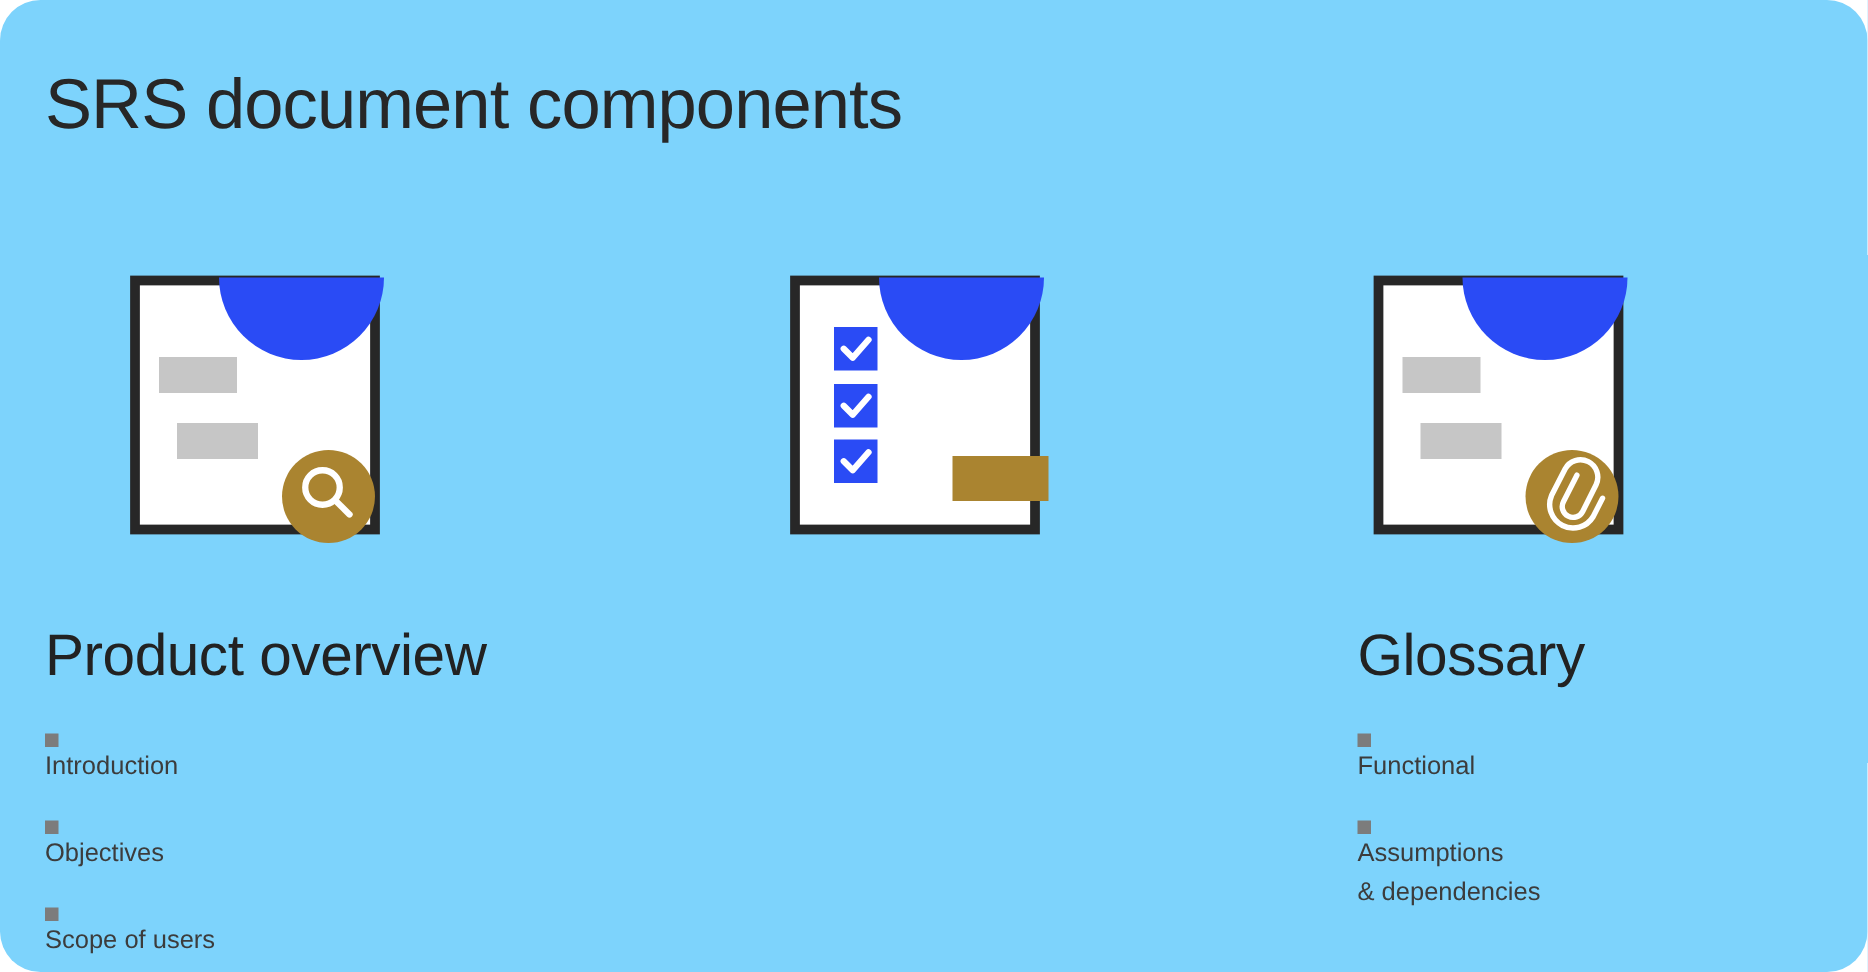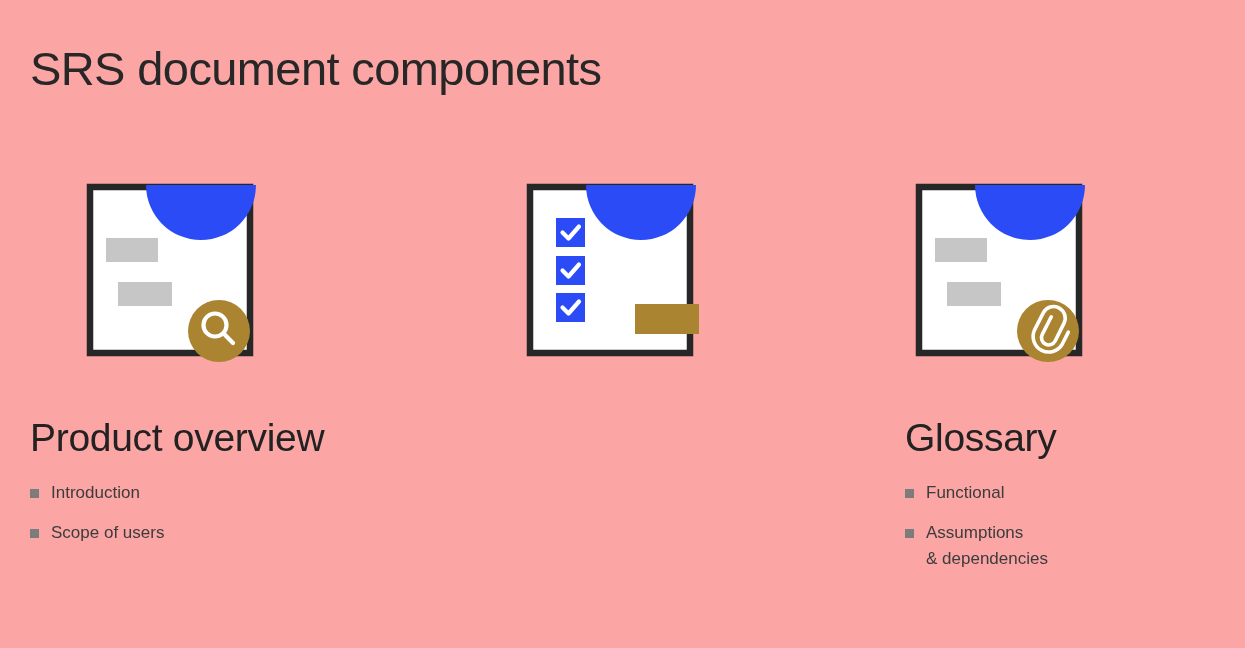--- a/index.html
+++ b/index.html
@@ -13,21 +13,22 @@
     position: relative;
     overflow: hidden;
     font-family: "Liberation Sans", "DejaVu Sans", sans-serif;
     -webkit-font-smoothing: antialiased;
   }
 
   .slide {
     position: relative;
     width: 1245px;
     height: 648px;
-    background: #fca5a5;
+    background: #7dd3fc;
+    border-radius: 27px;
   }
 
   
   .slide-title {
     position: absolute;
     left: 30px;
     top: 40px;
     font-size: 47px;
     line-height: 58px;
     font-weight: 400;
@@ -85,20 +86,21 @@
     padding: 0;
     list-style: none;
   }
   .bullet-item {
     display: flex;
     align-items: flex-start;
     margin-bottom: 14px;
     font-size: 17px;
     line-height: 26px;
     color: #3c3c3c;
+    flex-direction: column;
   }
   .bullet-mark {
     flex: 0 0 auto;
     width: 9px;
     height: 9px;
     background: #7c7c7c;
     margin-top: 9px;
     margin-right: 12px;
   }
   .bullet-text {
@@ -137,20 +139,24 @@
 
       <div class="col-heading">Product overview</div>
 
       <ul class="bullet-list">
         <li class="bullet-item">
           <span class="bullet-mark"></span>
           <span class="bullet-text">Introduction</span>
         </li>
         <li class="bullet-item">
           <span class="bullet-mark"></span>
+          <span class="bullet-text">Objectives</span>
+        </li>
+        <li class="bullet-item">
+          <span class="bullet-mark"></span>
           <span class="bullet-text">Scope of users</span>
         </li>
       </ul>
     </div>
 
     <div class="column c1">
 
       <div class="icon-wrap">
         <svg class="doc-svg" width="200" height="200" viewBox="0 0 200 200" xmlns="http://www.w3.org/2000/svg">
 

